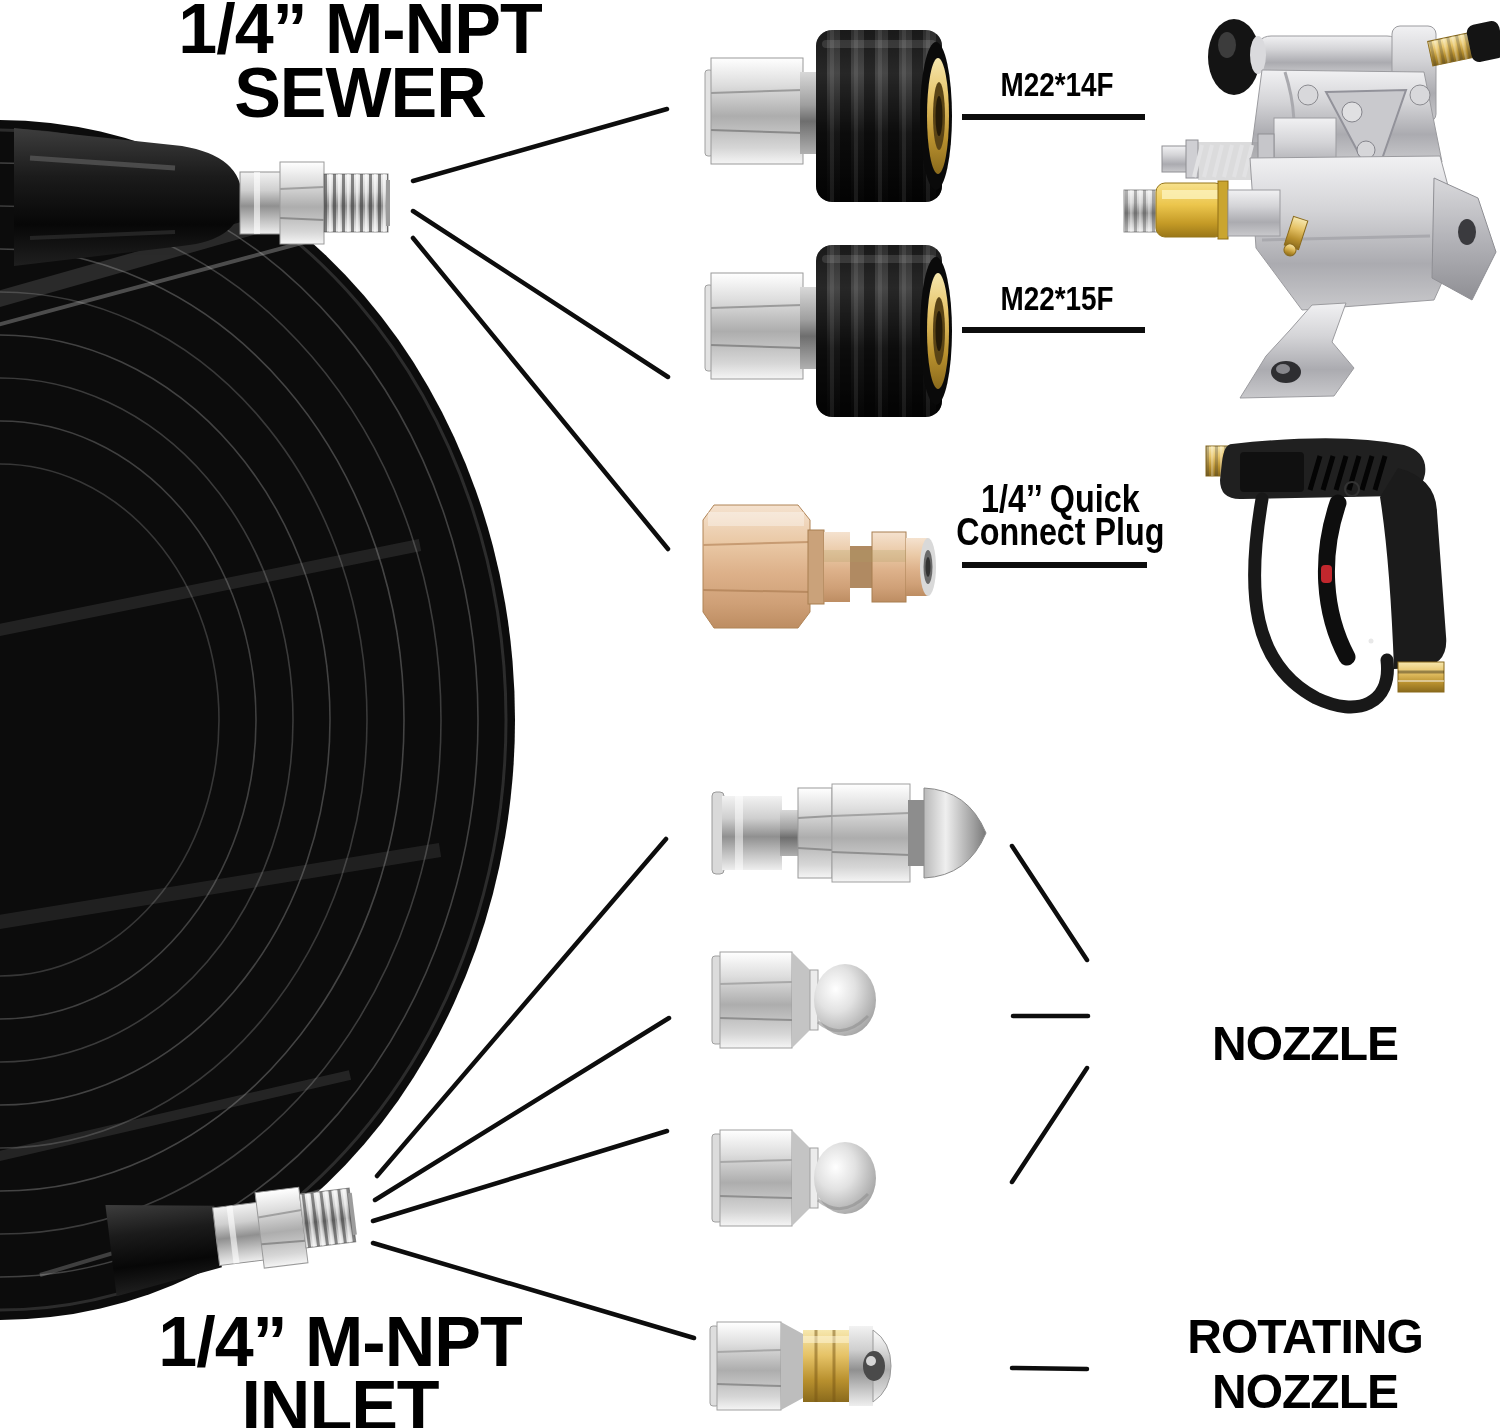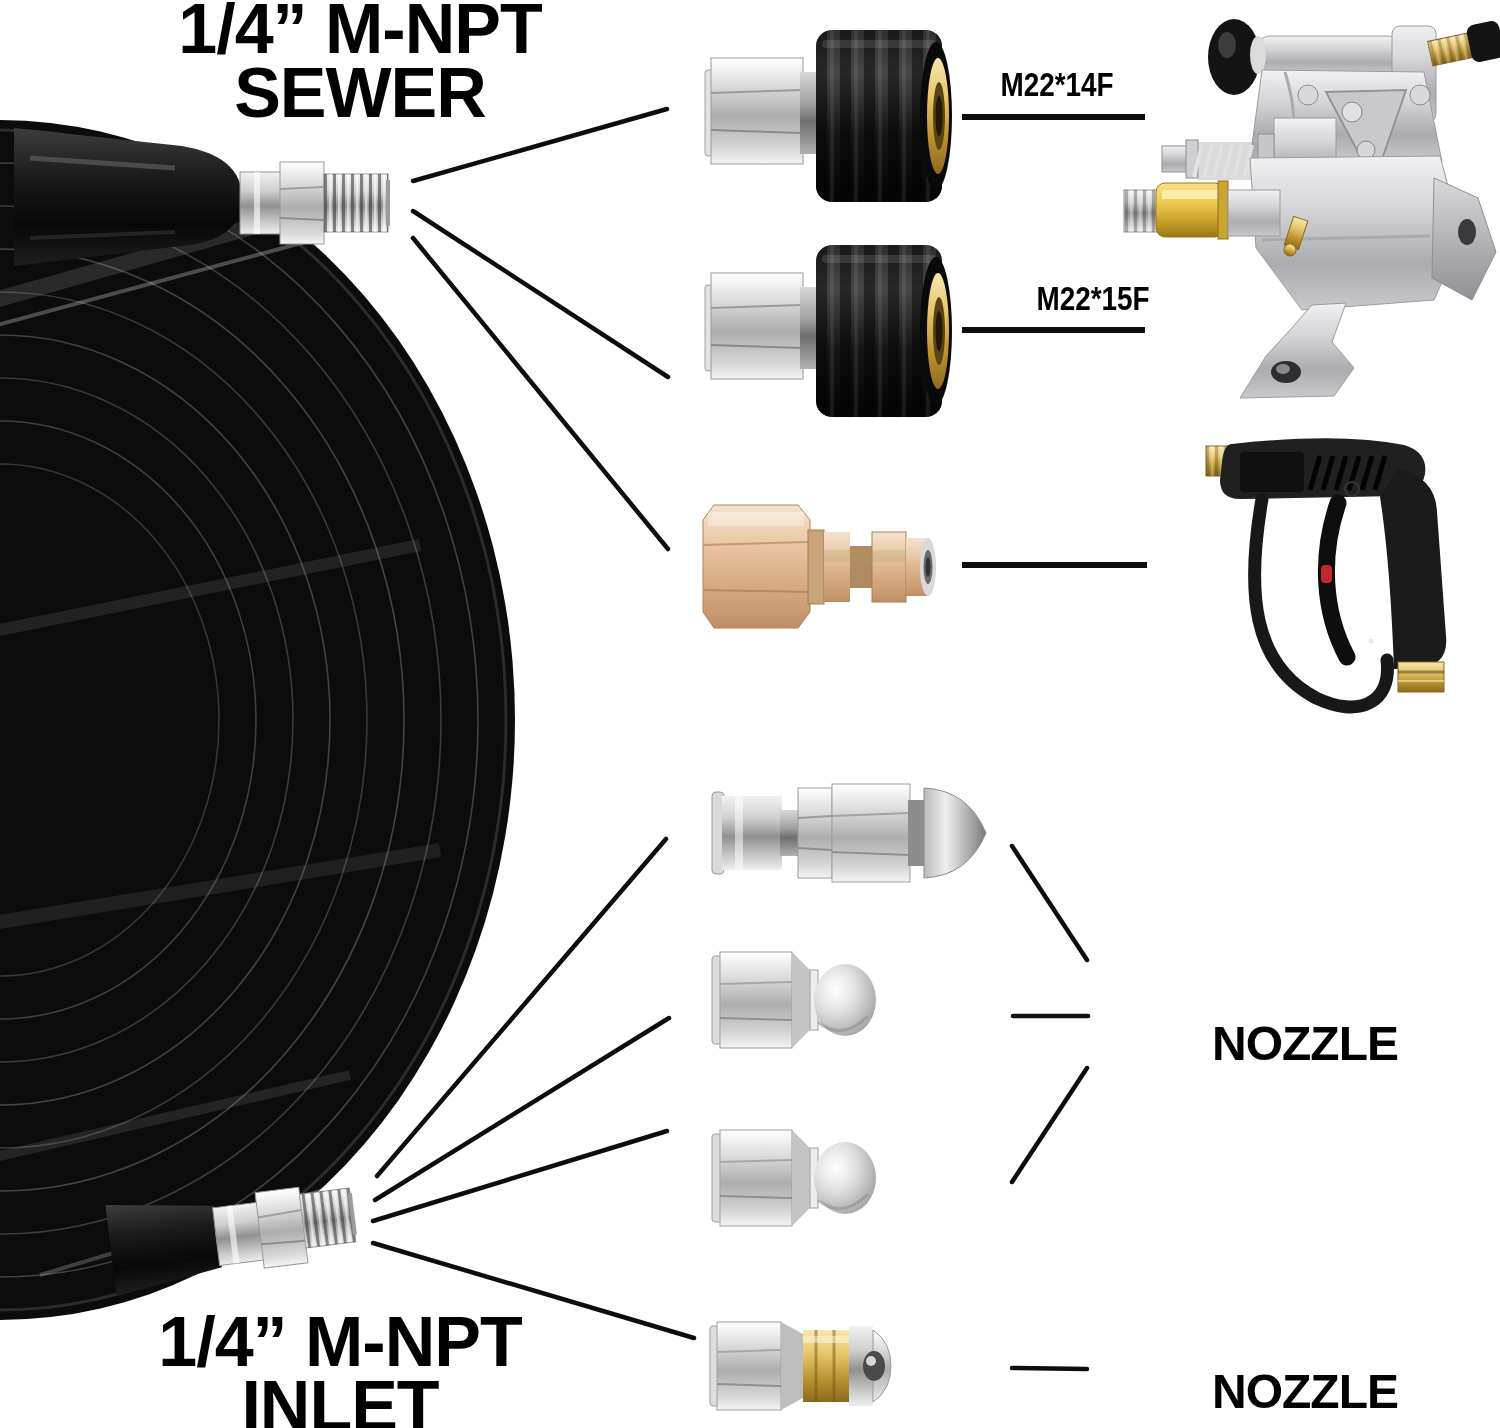--- a/index.html
+++ b/index.html
@@ -331,28 +331,32 @@
 
 <div class="lbl big" style="left:120px;top:1310px;width:440px;">
   <span>1/4” M-NPT</span><br>
   <span>INLET</span>
 </div>
 
 <div class="lbl mid" style="left:950px;top:62px;width:214px;">
   <span>M22*14F</span>
 </div>
 
-<div class="lbl mid" style="left:950px;top:276px;width:214px;padding-left:36px;">
+<div class="lbl mid" style="left:950px;top:276px;width:214px;">
   <span>M22*15F</span>
 </div>
 
+<div class="lbl qc" style="left:935px;top:483px;width:250px;">
+  <span>1/4’’ Quick</span><br>
+  <span>Connect Plug</span>
+</div>
 
 <div class="lbl side" style="left:1105px;top:961px;width:400px;">
   <br>
   <span>NOZZLE</span>
 </div>
 
 <div class="lbl side" style="left:1105px;top:1309px;width:400px;">
-  <br>
+  <span>ROTATING</span><br>
   <span>NOZZLE</span>
 </div>
 
 </div>
 
 </body></html>

